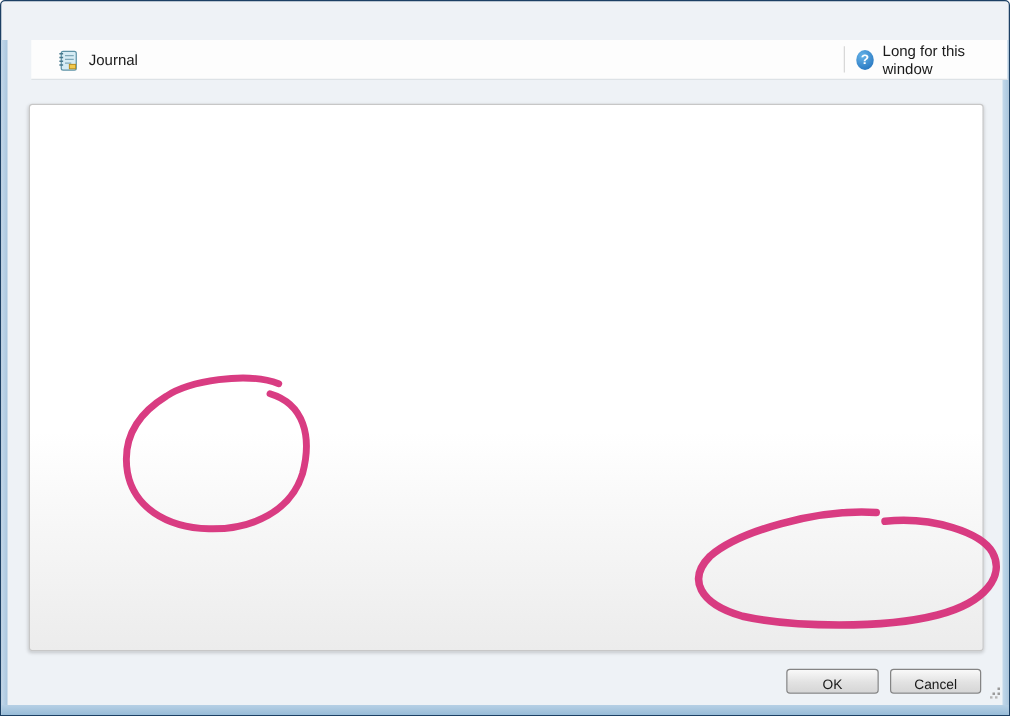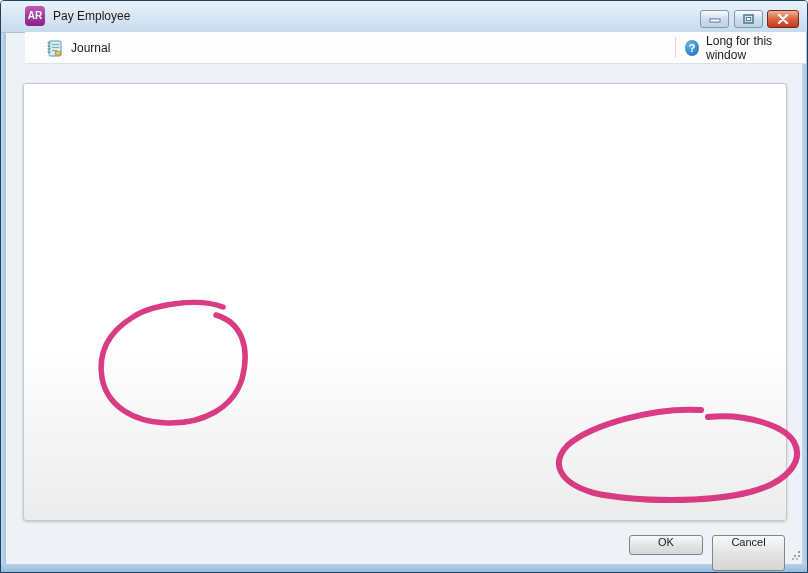--- a/index.html
+++ b/index.html
@@ -66,53 +66,33 @@
     display:flex;align-items:center;gap:5px;padding-left:7px;color:#4a4a4a;}
   .minus-box{width:9px;height:9px;border:1px solid #8a8a8a;background:#fff;position:relative;}
   .minus-box::after{content:"";position:absolute;left:1px;right:1px;top:3px;height:1px;background:#555;}
   .vscroll{position:absolute;right:0;top:20px;width:17px;height:114px;background:#f0f0f0;border-left:1px solid #c6c6c6;box-sizing:border-box;}
   .vthumb{position:absolute;left:2px;top:40px;width:11px;height:34px;border-radius:6px;background:#c6c6c6;border:1px solid #a9a9a9;}
   .chev{position:absolute;left:0;width:16px;text-align:center;color:#8a9aa6;font-size:9px;line-height:12px;}
 
   
   .checkbox{position:absolute;left:62px;top:449px;width:13px;height:13px;border:1px solid #8b9097;background:linear-gradient(#fefefe,#ececec);box-sizing:border-box;cursor:pointer;}
   .btn{position:absolute;border:1px solid #848484;border-radius:3px;background:linear-gradient(#f9f9f9,#e2e2e2 55%,#d6d6d6);
-    display:flex;align-items:flex-start;justify-content:center;box-sizing:border-box;cursor:pointer;}
+    display:flex;align-items:flex-end;justify-content:center;box-sizing:border-box;cursor:pointer;}
   .disabled-field{background:#f0f0f0;color:#9aa0a6;border-color:#bcbfc3;text-align:right;}
 
   .footer-btn{font-size:11px;}
   .grip{position:absolute;right:6px;bottom:10px;z-index:6;cursor:nwse-resize;}
 
   .annotation{position:absolute;left:0;top:0;z-index:9;pointer-events:none;}
 </style>
 </head>
 <body>
 
 <div class="window">
 
-  <div class="titlebar">
-    <span class="ar-logo">AR</span>
-    <span class="title-text">Pay Employee</span>
-    <div class="winbtn btn-min">
-      <svg width="12" height="9">
-          <rect x="1" y="4" width="10" height="3" fill="#fff" stroke="#5a7a96"></rect>
-        </svg>
-    </div>
-    <div class="winbtn btn-max">
-      <svg width="11" height="10">
-          <rect x="1" y="1" width="9" height="8" fill="none" stroke="#5a7a96" stroke-width="1.6"></rect>
-          <rect x="3.5" y="3.5" width="4" height="3" fill="#fff" stroke="#5a7a96"></rect>
-        </svg>
-    </div>
-    <div class="winbtn btn-close">
-      <svg width="12" height="10" viewBox="0 0 12 10">
-          <path d="M2 1 L10 9 M10 1 L2 9" stroke="#fff" stroke-width="2.4" stroke-linecap="round"></path>
-        </svg>
-    </div>
-  </div>
 
   <div class="toolbar">
     <div class="toolbtn" style="left:16px;">
       <svg width="19" height="19" viewBox="0 0 19 19">
         <rect x="4" y="2" width="12" height="15" rx="1.5" fill="#d6ecf4" stroke="#5e93a6"></rect>
         <path d="M7 5.5h7M7 8.5h7M7 11.5h5" stroke="#7fa8b8" stroke-width="1"></path>
         <path d="M2.5 4h3M2.5 7h3M2.5 10h3M2.5 13h3" stroke="#46788c" stroke-width="1.2"></path>
         <rect x="10.5" y="12.5" width="5" height="3.5" fill="#f2c94c" stroke="#b98e1e" stroke-width=".8"></rect>
       </svg>
       <span>Journal</span>
@@ -291,21 +271,21 @@
     <span>ETP Benefit Type</span>
   </div>
   <div class="abs" style="left:540px;top:472px;width:206px;display:flex;justify-content:flex-end;gap:6px;white-space:nowrap;">
     <span>ETP Benefit Type Selected:</span>
     <span>None</span>
   </div>
 
   <div class="btn footer-btn" style="left:628px;top:534px;width:74px;height:20px;z-index:6;">
     <span>OK</span>
   </div>
-  <div class="btn footer-btn" style="left:711px;top:534px;width:73px;height:36px;z-index:6;">
+  <div class="btn footer-btn" style="left:711px;top:534px;width:73px;height:20px;z-index:6;">
     <span>Cancel</span>
   </div>
   <div class="grip">
     <svg width="10" height="10">
         <rect x="7" y="1" width="2" height="2" fill="#9a9a9a"></rect>
         <rect x="7" y="5" width="2" height="2" fill="#9a9a9a"></rect>
         <rect x="3" y="5" width="2" height="2" fill="#9a9a9a"></rect>
         <rect x="7" y="8" width="0" height="0" fill="#9a9a9a"></rect>
         <rect x="1" y="8" width="2" height="2" fill="#b5b5b5"></rect>
         <rect x="5" y="8" width="2" height="2" fill="#b5b5b5"></rect>

